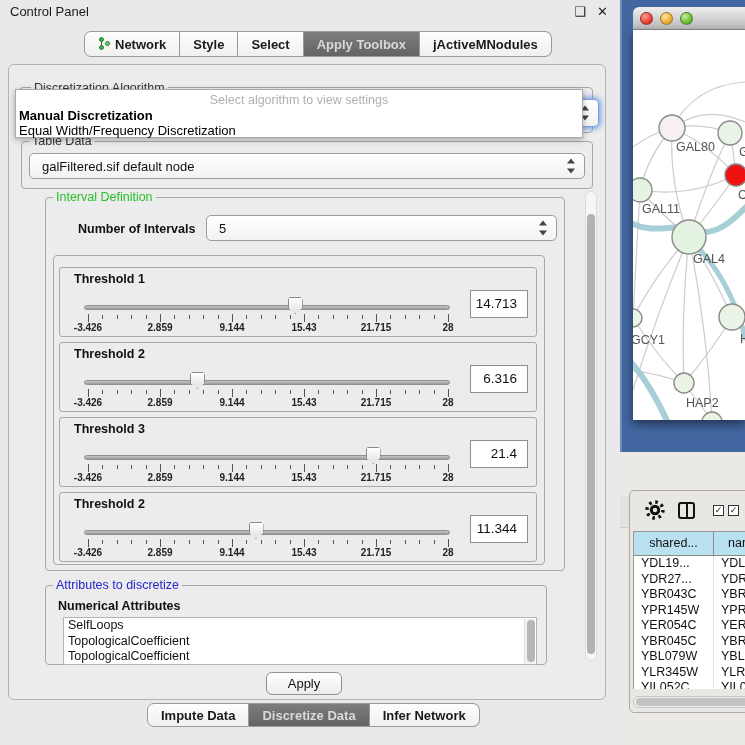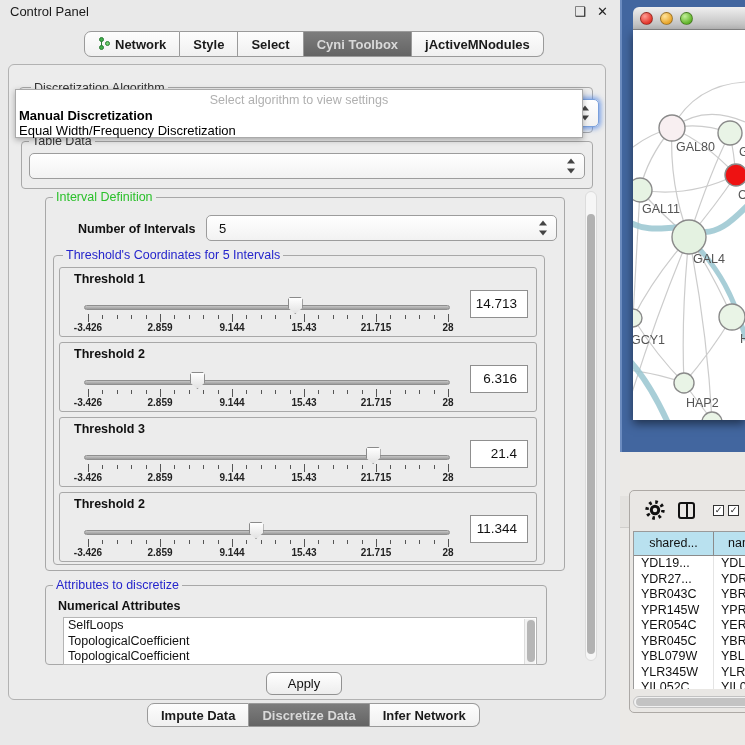--- a/index.html
+++ b/index.html
@@ -138,21 +138,21 @@
           </span>
           <span>Network</span>
         </div>
         <div class="tab">
           <span>Style</span>
         </div>
         <div class="tab">
           <span>Select</span>
         </div>
         <div class="tab sel">
-          <span>Cyni Toolbox</span>
+          <span>Apply Toolbox</span>
         </div>
         <div class="tab">
           <span>jActiveMNodules</span>
         </div>
       </div>
 
     <div class="cp-outer">
 
       <div class="grp" style="left:10px;top:22px;width:574px;height:46px;"></div>
       <span class="grp-label lbl-dark" style="left:22px;top:16px;z-index:1;text-decoration:underline;">Discretization Algorithm</span>
@@ -162,33 +162,33 @@
 
       <div class="popup">
         <div class="pop-ph">Select algorithm to view settings</div>
         <div class="pop-it1">Manual Discretization</div>
         <div class="pop-it2">Equal Width/Frequency Discretization</div>
       </div>
 
       <div class="grp" style="left:12px;top:76px;width:572px;height:48px;"></div>
       <span class="grp-label lbl-dark" style="left:20px;top:69px;">Table Data</span>
       <div class="combo" style="left:20px;top:88px;width:556px;height:26px;">
+        <span class="val">galFiltered.sif default node</span>
         <span class="stepper"></span>
       </div>
 
       <div class="grp" style="left:36px;top:132px;width:520px;height:374px;"></div>
       <span class="grp-label lbl-green" style="left:44px;top:125px;">Interval Definition</span>
       <span class="grp-label lbl-dark" style="left:66px;top:157px;font-weight:bold;color:#111;">Number of Intervals</span>
       <div class="combo" style="left:197px;top:150px;width:351px;height:26px;">
         <span class="val">5</span>
         <span class="stepper"></span>
       </div>
 
       <div class="grp" style="left:44px;top:190px;width:492px;height:310px;"></div>
-      <span class="grp-label lbl-blue" style="left:54px;top:183px;">Threshold's Coordinates for 5 Intervals</span>
       <div>
           <div class="thr-box" style="top: 202px;">
             <div class="thr-title">Threshold 1</div>
             <div class="track"></div>
             <div class="thumb" style="left: 227.754px;"></div>
             <div class="ticks">
               <i class="mj" style="left: 0%;"></i>
               <i class="mn" style="left: 4%;"></i>
               <i class="mn" style="left: 8%;"></i>
               <i class="mn" style="left: 12%;"></i>

